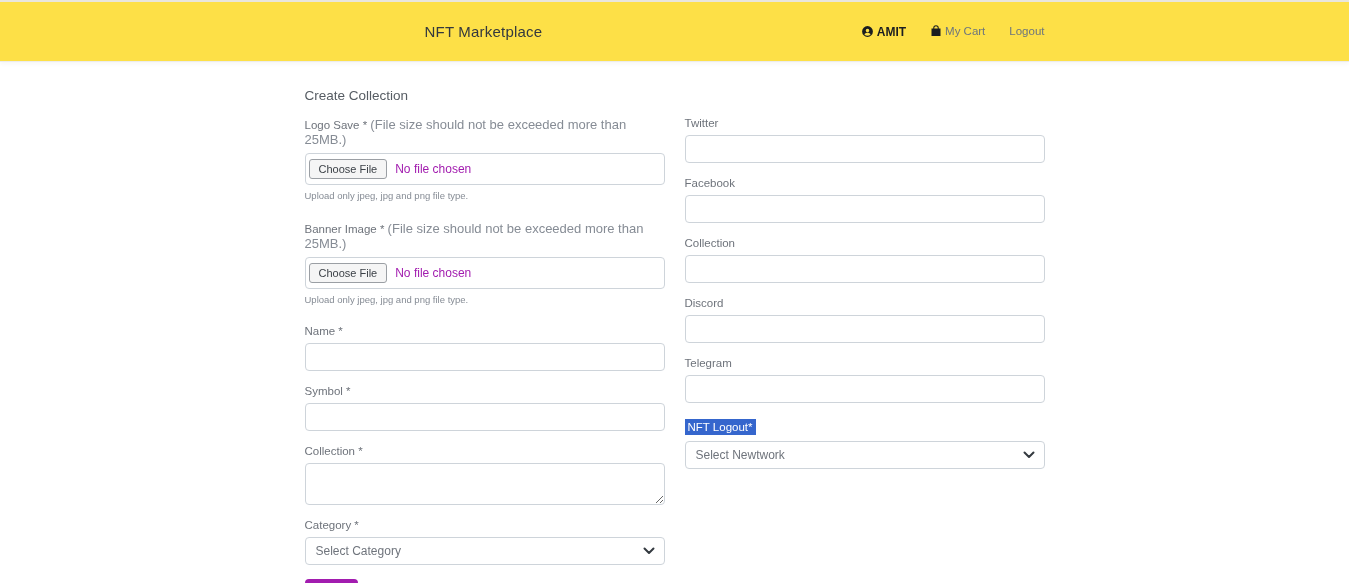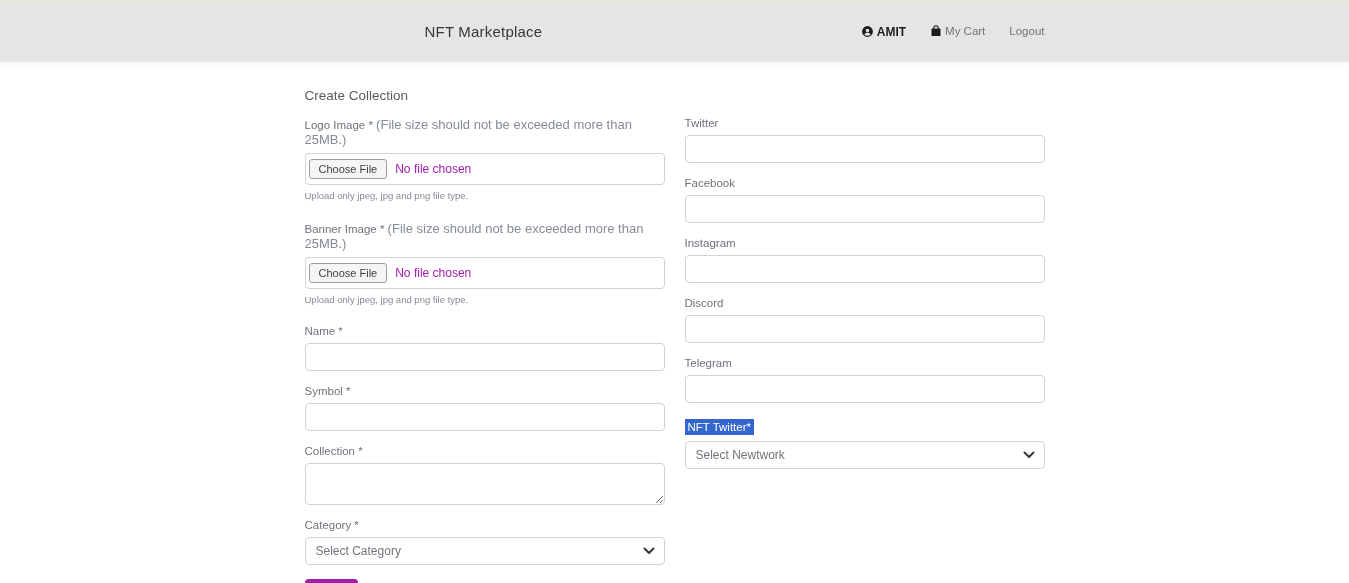--- a/index.html
+++ b/index.html
@@ -8,21 +8,21 @@
     font-family: "Liberation Sans", sans-serif;
     color: #212529;
     width: 1349px;
     height: 583px;
     overflow: hidden;
   }
 
   
   .header {
     height: 62px;
-    background: #e5e5e5;
+    background: #fde047;
     border-top: 2px solid #e9e6dc;
     border-bottom: 1px solid #ececec;
     box-shadow: 0 2px 4px rgba(0,0,0,0.04);
   }
   .header-inner {
     width: 740px;
     margin: 0 auto;
     height: 100%;
     display: flex;
     align-items: center;
@@ -183,21 +183,21 @@
 </div>
 
 <div class="container">
   <h1 class="page-title">Create Collection</h1>
 
   <div class="grid">
 
     <div>
 
       <div class="group file-group">
-        <label class="field-label"><span>Logo Image * </span><span class="note">(File size should not be exceeded more than 25MB.)</span></label>
+        <label class="field-label"><span>Logo Save * </span><span class="note">(File size should not be exceeded more than 25MB.)</span></label>
         <div class="filebox">
           <button class="choose-btn" type="button">Choose File</button>
           <span class="file-status">No file chosen</span>
         </div>
         <div class="hint">Upload only jpeg, jpg and png file type.</div>
       </div>
 
       <div class="group file-group">
         <label class="field-label"><span>Banner Image * </span><span class="note">(File size should not be exceeded more than 25MB.)</span></label>
         <div class="filebox">
@@ -245,37 +245,37 @@
         <label class="field-label">Twitter</label>
         <input class="text-input" type="text" value="" style="">
       </div>
 
       <div class="group">
         <label class="field-label">Facebook</label>
         <input class="text-input" type="text" value="" style="">
       </div>
 
       <div class="group">
-        <label class="field-label">Instagram</label>
+        <label class="field-label">Collection</label>
         <input class="text-input" type="text" value="" style="">
       </div>
 
       <div class="group">
         <label class="field-label">Discord</label>
         <input class="text-input" type="text" value="" style="">
       </div>
 
       <div class="group">
         <label class="field-label">Telegram</label>
         <input class="text-input" type="text" value="" style="">
       </div>
 
       <div class="group">
         <div class="network-label-wrap">
-          <span class="network-label">NFT Twitter*</span>
+          <span class="network-label">NFT Logout*</span>
         </div>
         <div class="select-wrap">
           <select class="select-input">
             <option>Select Newtwork</option>
           </select>
           <span class="chevron">
             <svg width="12" height="8" viewBox="0 0 12 8">
                 <path d="M1.5 1.5 L6 6 L10.5 1.5" stroke="#343a40" stroke-width="2" fill="none" stroke-linecap="round" stroke-linejoin="round"></path>
               </svg>
           </span>

